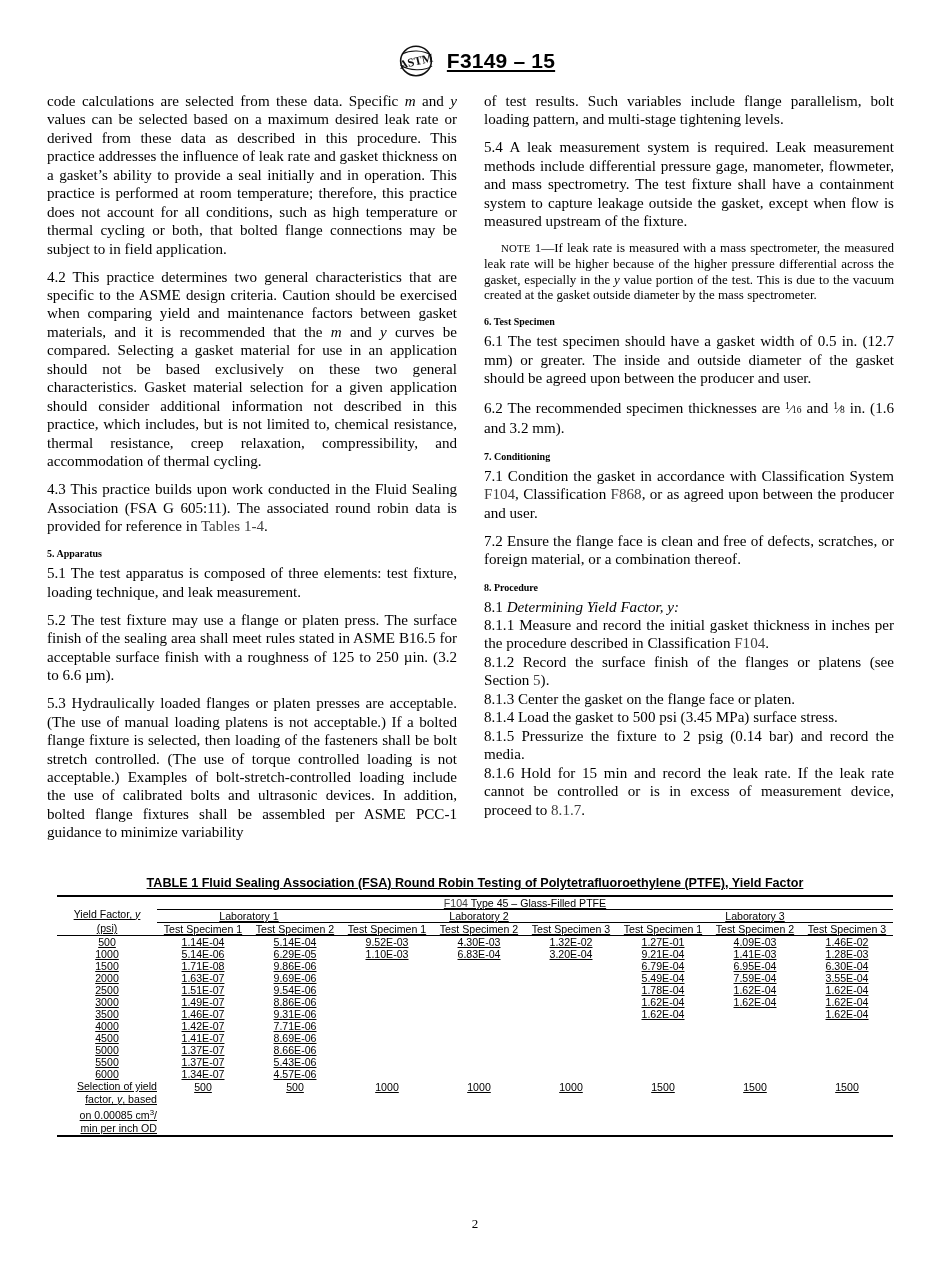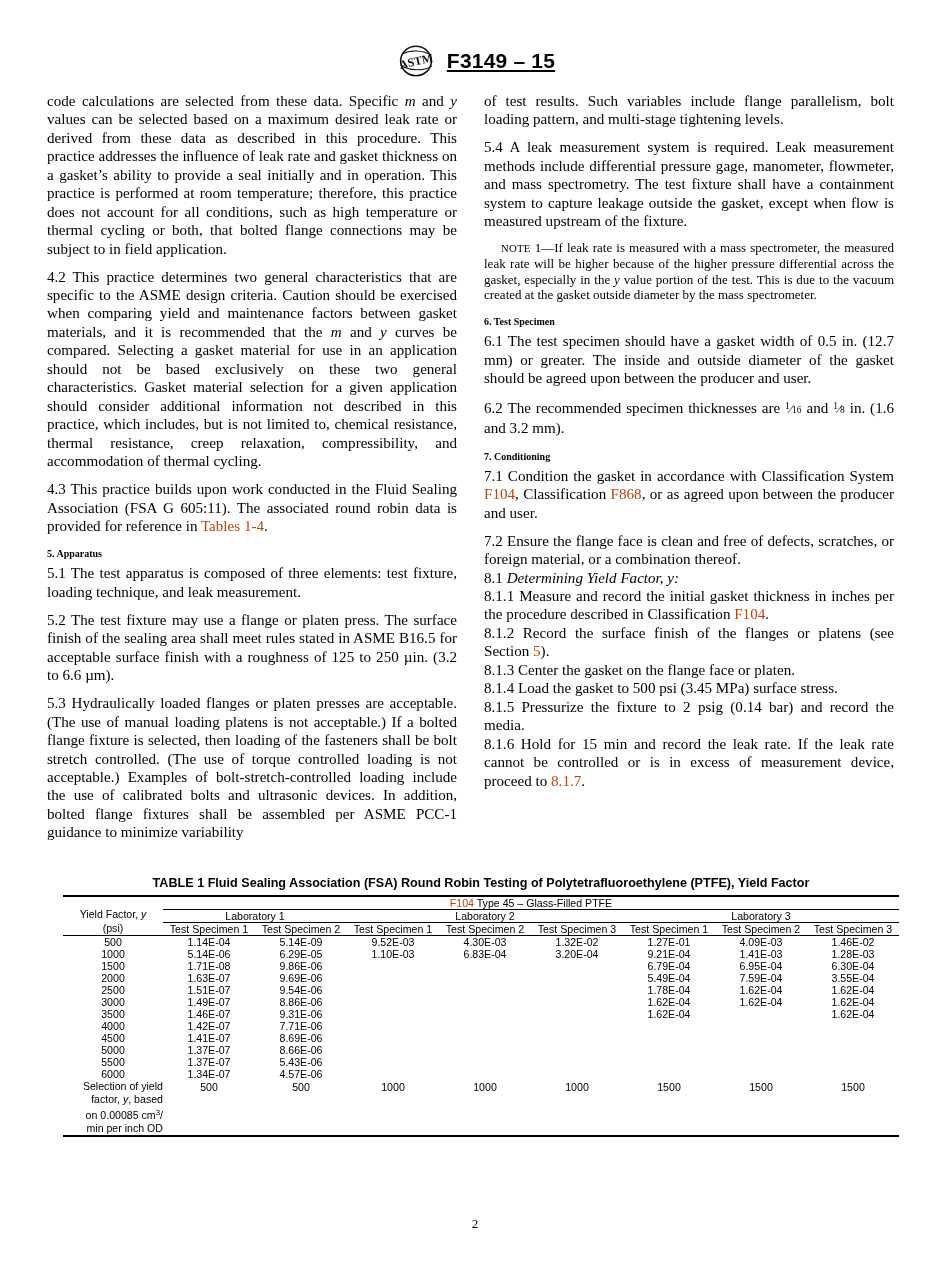--- a/index.html
+++ b/index.html
@@ -71,21 +71,21 @@
   }
   p.gap { margin-top: 9.5px; }
   .sec {
     font-family: "Liberation Sans", "DejaVu Sans", serif;
     font-weight: bold;
     font-size: 10px;
     margin-top: 13px;
     margin-bottom: 5px;
     font-family: "Liberation Serif", serif;
   }
-  .lnk { color: #c2410c; }
+  .lnk { color: #404040; }
   i, .it { font-style: italic; }
   .note {
     font-size: 13.0px;
     line-height: 15.6px;
     text-align: justify;
     margin-top: 9px;
     text-indent: 17px;
   }
   .sc {
     font-size: 10.8px;
@@ -94,22 +94,23 @@
   .frac {
     font-size: 13px;
   }
   .frac sup { font-size: 9.5px; vertical-align: 0.42em; }
   .frac sub { font-size: 9.5px; vertical-align: 0em; }
 
   
   .tblwrap {
     position: absolute;
     top: 876px;
-    left: 63px;
+    left: 57px;
     width: 836px;
+    text-decoration: underline;
   }
   .tbl-caption {
     font-family: "Liberation Sans", "DejaVu Sans", sans-serif;
     font-weight: bold;
     font-size: 12.6px;
     text-align: center;
     margin-bottom: 5px;
   }
   table.data {
     border-collapse: collapse;
@@ -209,20 +210,21 @@
     <div class="col">
       <p>of test results. Such variables include flange parallelism, bolt loading pattern, and multi-stage tightening levels.</p>
       <p class="gap">5.4  A leak measurement system is required. Leak measurement methods include differential pressure gage, manometer, flowmeter, and mass spectrometry. The test fixture shall have a containment system to capture leakage outside the gasket, except when flow is measured upstream of the fixture.</p>
       <p class="note"><span class="sc">NOTE</span> 1—If leak rate is measured with a mass spectrometer, the measured leak rate will be higher because of the higher pressure differential across the gasket, especially in the <i>y</i> value portion of the test. This is due to the vacuum created at the gasket outside diameter by the mass spectrometer.</p>
       <div class="sec">6.  Test Specimen</div>
       <p>6.1  The test specimen should have a gasket width of 0.5 in. (12.7 mm) or greater. The inside and outside diameter of the gasket should be agreed upon between the producer and user.</p>
       <p class="gap">6.2  The recommended specimen thicknesses are <span class="frac"><sup>1</sup>⁄<sub>16</sub></span> and <span class="frac"><sup>1</sup>⁄<sub>8</sub></span> in. (1.6 and 3.2 mm).</p>
       <div class="sec">7.  Conditioning</div>
       <p>7.1  Condition the gasket in accordance with Classification System <span class="lnk">F104</span>, Classification <span class="lnk">F868</span>, or as agreed upon between the producer and user.</p>
       <p class="gap">7.2  Ensure the flange face is clean and free of defects, scratches, or foreign material, or a combination thereof.</p>
+      <div class="sec">8.  Procedure</div>
       <p>8.1  <i>Determining Yield Factor, y:</i></p>
       <p>8.1.1  Measure and record the initial gasket thickness in inches per the procedure described in Classification <span class="lnk">F104</span>.</p>
       <p>8.1.2  Record the surface finish of the flanges or platens (see Section <span class="lnk">5</span>).</p>
       <p>8.1.3  Center the gasket on the flange face or platen.</p>
       <p>8.1.4  Load the gasket to 500 psi (3.45 MPa) surface stress.</p>
       <p>8.1.5  Pressurize the fixture to 2 psig (0.14 bar) and record the media.</p>
       <p>8.1.6  Hold for 15 min and record the leak rate. If the leak rate cannot be controlled or is in excess of measurement device, proceed to <span class="lnk">8.1.7</span>.</p>
     </div>
   </div>
 
@@ -252,21 +254,21 @@
           <td class="spancell">Test Specimen 3</td>
           <td class="spancell">Test Specimen 1</td>
           <td class="spancell">Test Specimen 2</td>
           <td class="spancell">Test Specimen 3</td>
         </tr>
       </thead>
       <tbody id="tbl-body">
           <tr>
             <td class="yf rule-thin">500</td>
             <td class="num rule-thin">1.14E-04</td>
-            <td class="num rule-thin">5.14E-09</td>
+            <td class="num rule-thin">5.14E-04</td>
             <td class="num rule-thin">9.52E-03</td>
             <td class="num rule-thin">4.30E-03</td>
             <td class="num rule-thin">1.32E-02</td>
             <td class="num rule-thin">1.27E-01</td>
             <td class="num rule-thin">4.09E-03</td>
             <td class="num rule-thin">1.46E-02</td>
           </tr>
           <tr>
             <td class="yf">1000</td>
             <td class="num">5.14E-06</td>

